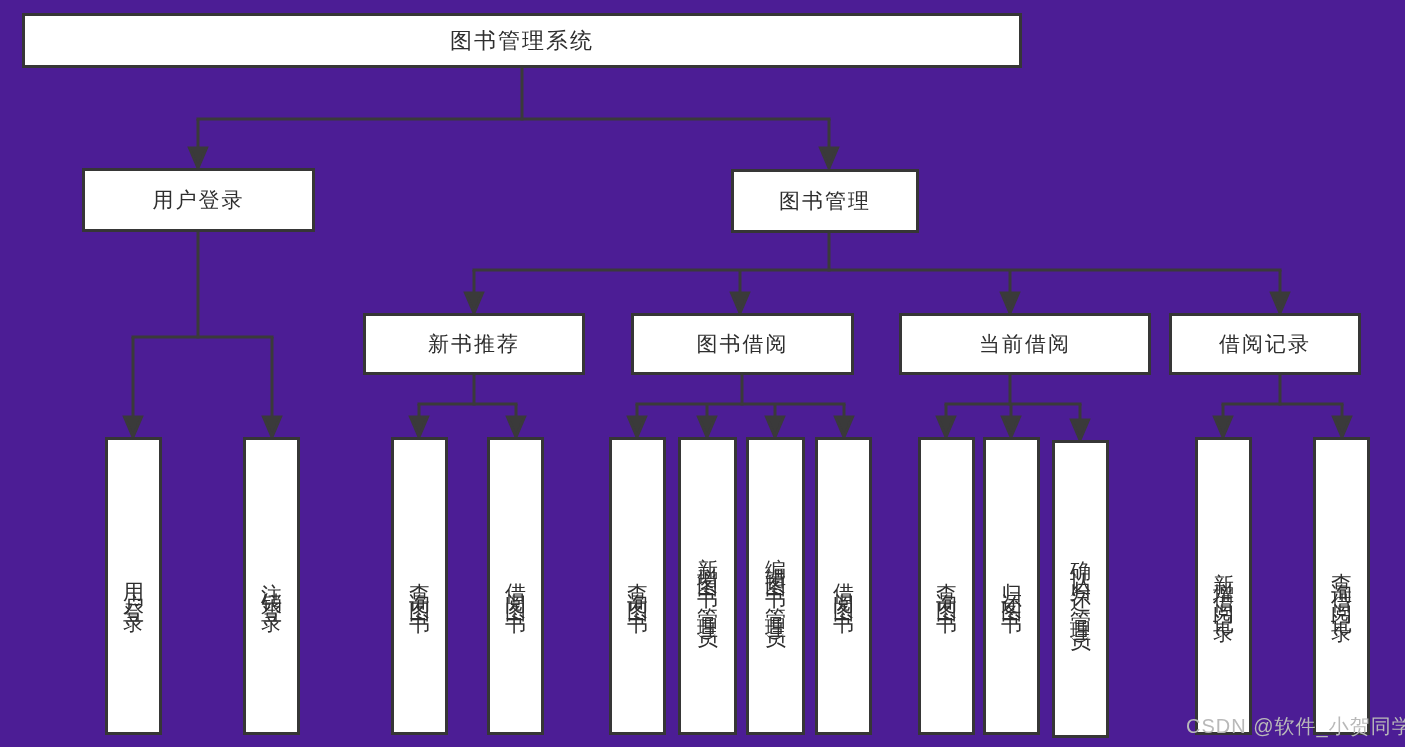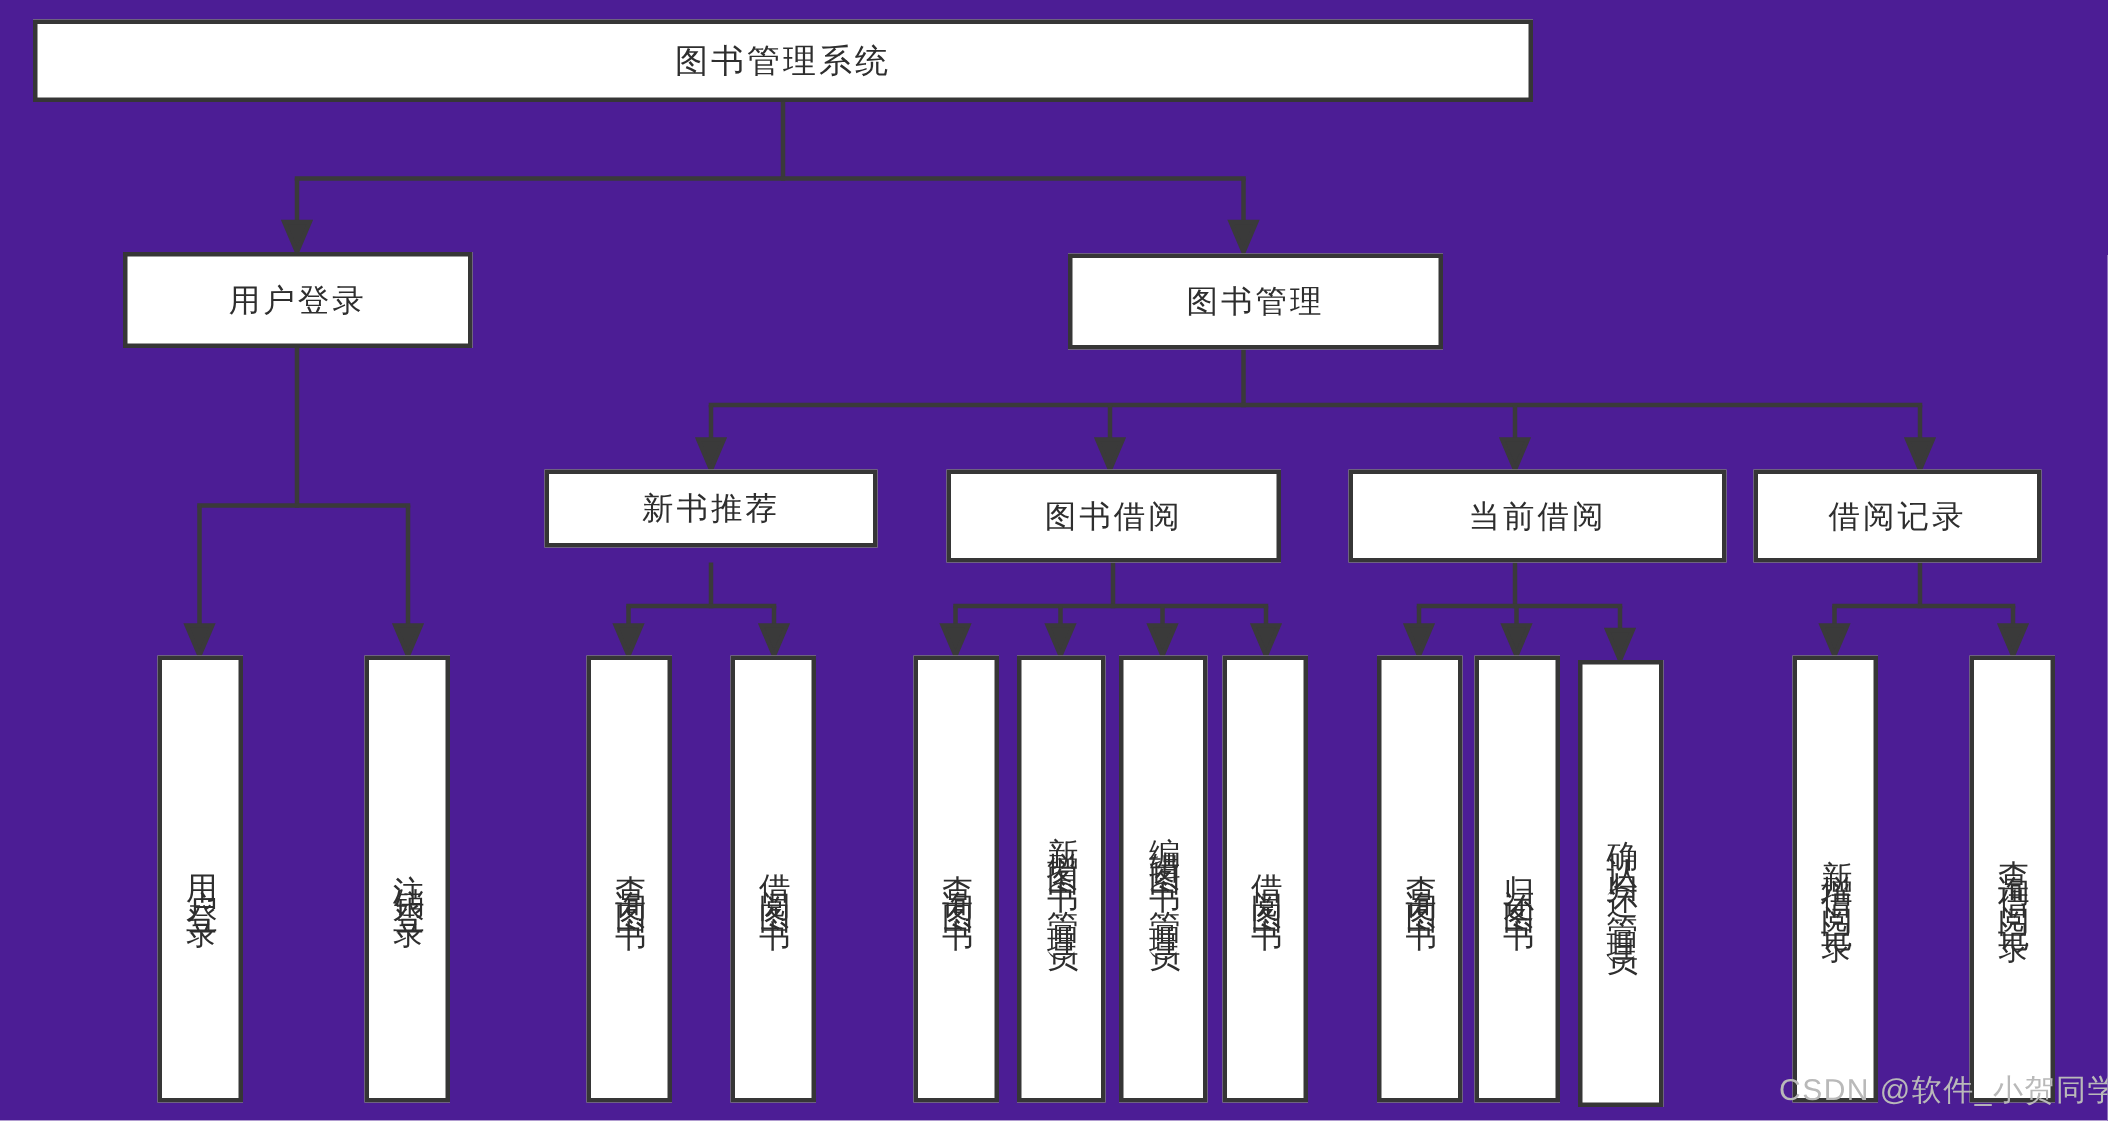--- a/index.html
+++ b/index.html
@@ -125,25 +125,25 @@
     </g>
   </svg>
 
   <div class="box root" style="left:22px;top:13px;width:1000px;height:55px">
     <span>图书管理系统</span>
   </div>
 
   <div class="box" style="left:82px;top:168px;width:233px;height:64px">
     <span>用户登录</span>
   </div>
-  <div class="box" style="left:712px;top:169px;width:250px;height:64px">
+  <div class="box" style="left:731px;top:169px;width:188px;height:64px">
     <span>图书管理</span>
   </div>
 
-  <div class="box" style="left:363px;top:313px;width:222px;height:52px">
+  <div class="box" style="left:363px;top:313px;width:222px;height:62px">
     <span>新书推荐</span>
   </div>
   <div class="box" style="left:631px;top:313px;width:223px;height:62px">
     <span>图书借阅</span>
   </div>
   <div class="box" style="left:899px;top:313px;width:252px;height:62px">
     <span>当前借阅</span>
   </div>
   <div class="box" style="left:1169px;top:313px;width:192px;height:62px">
     <span>借阅记录</span>

